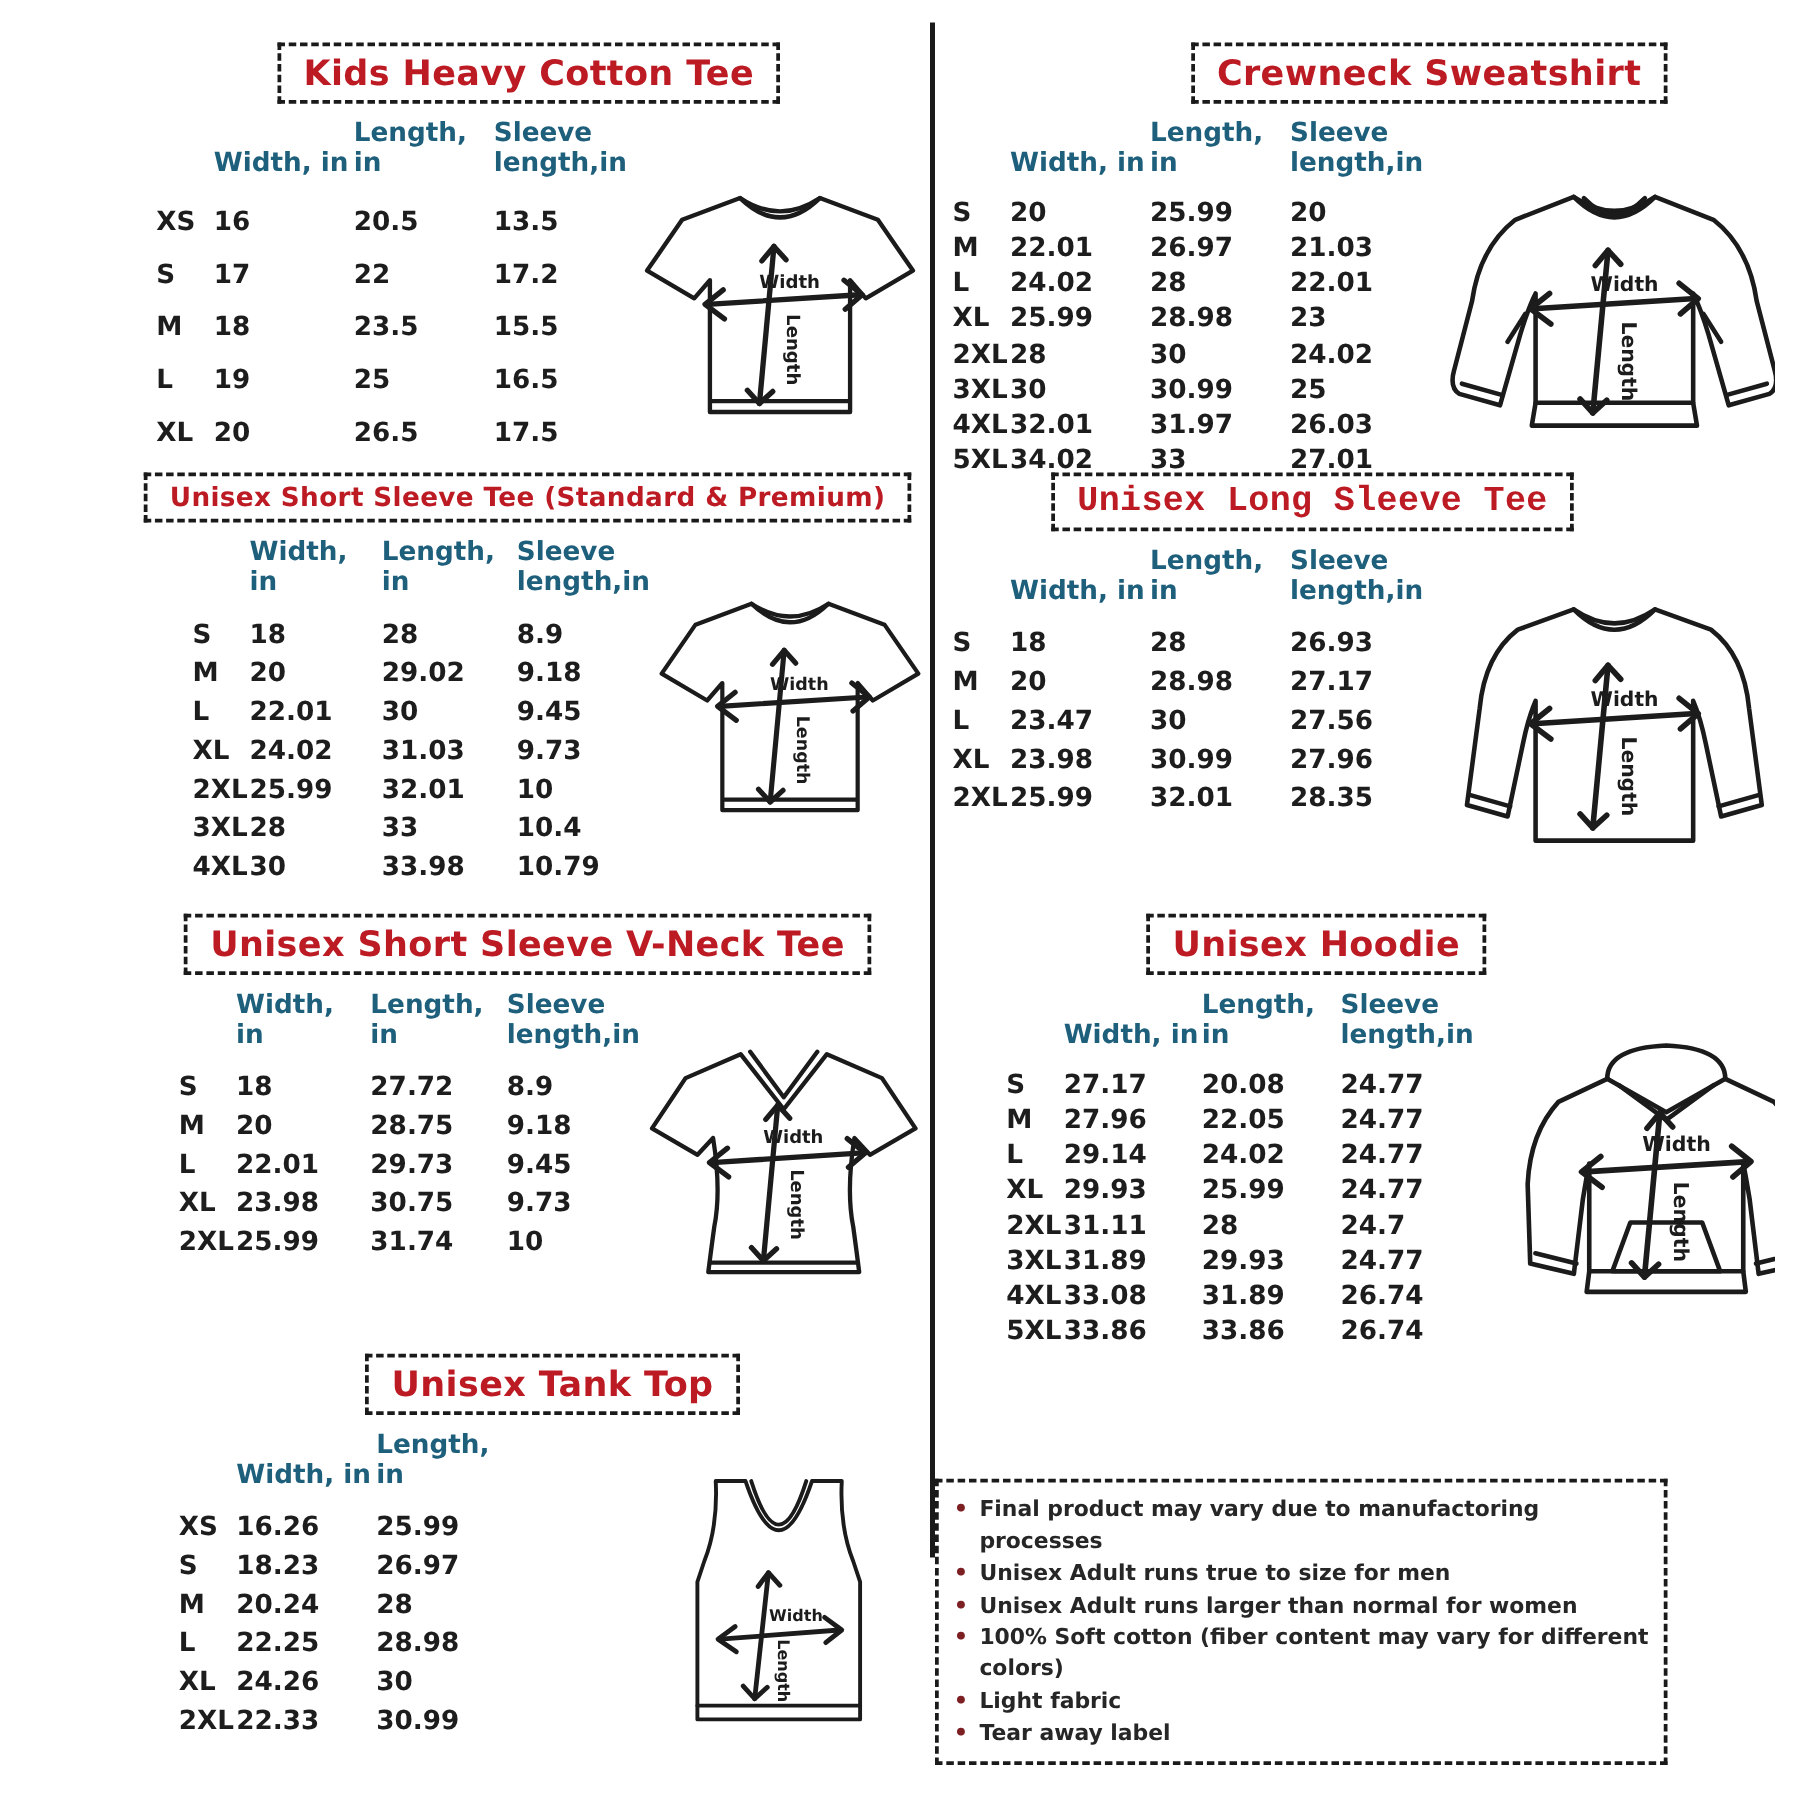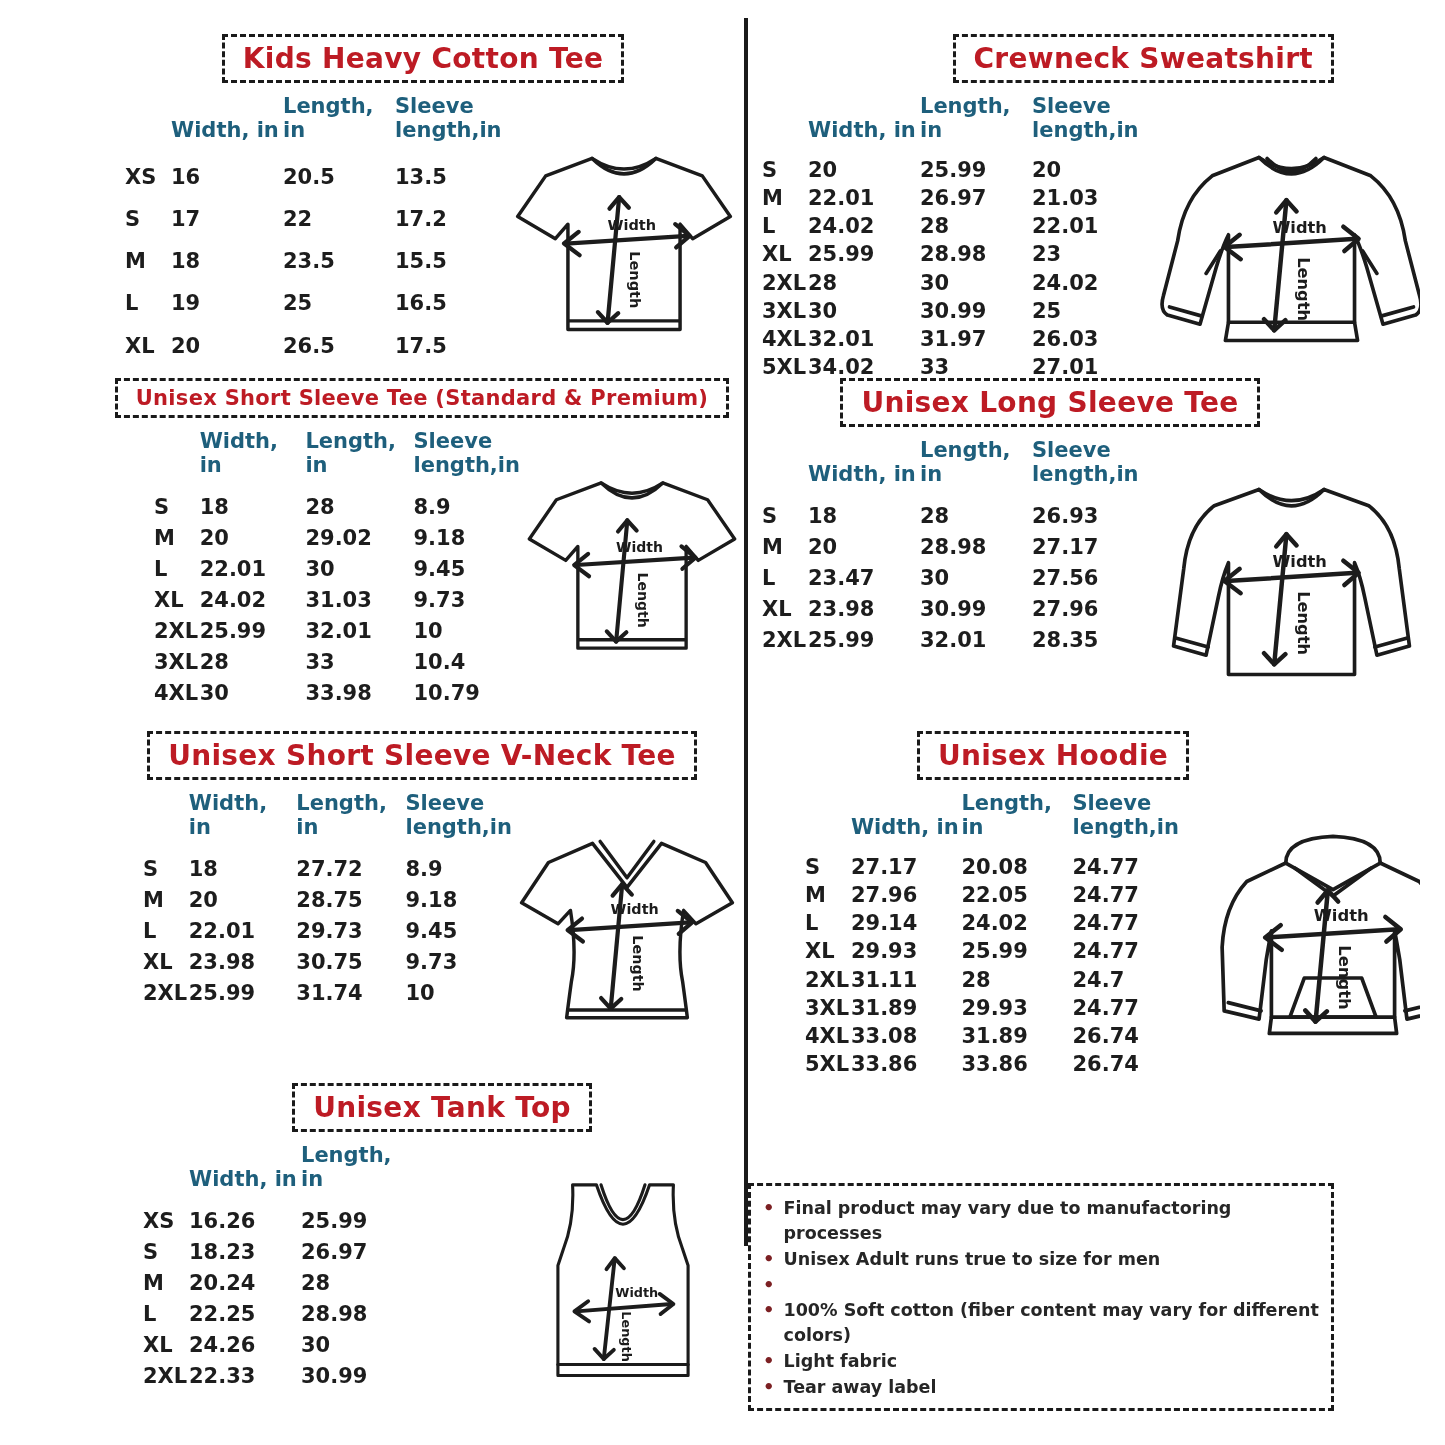--- a/index.html
+++ b/index.html
@@ -13,21 +13,21 @@
   #sec-kids{left:100px;top:34px;width:646px;}
   #sec-crew{left:756px;top:34px;width:688px;}
   #sec-ss  {left:98px; top:378px;width:648px;}
   #sec-ls  {left:756px;top:378px;width:688px;}
   #sec-vn  {left:98px; top:731px;width:648px;}
   #sec-hd  {left:756px;top:731px;width:688px;margin-left:43px;}
   #sec-tank{left:98px; top:1083px;width:648px;}
 
   .title-wrap{text-align:center;}
   #sec-crew .title-wrap{padding-right:110px;text-align:right;}
-  #sec-ls   .title-wrap{padding-right:100px;}
+  #sec-ls   .title-wrap{padding-right:100px;font-family:Liberation Mono, monospace;}
   #sec-hd   .title-wrap{padding-right:180px;}
   #sec-tank .title-wrap{padding-left:40px;}
   .title{
     display:inline-block;border:3px dashed var(--line,#1a1a1a);
     padding:5px 18px;color:var(--title_red,#bd1b24);
     font-size:28px;font-weight:bold;letter-spacing:.3px;white-space:nowrap;
   }
   #sec-ss .title{font-size:21px;}
 
   .content{display:flex;justify-content:space-between;align-items:flex-start;margin-top:4px;}
@@ -606,20 +606,21 @@
         <li>
           <span class="bullet">•</span>
           <span>Final product may vary due to manufactoring processes</span>
         </li>
         <li>
           <span class="bullet">•</span>
           <span>Unisex Adult runs true to size for men</span>
         </li>
         <li>
           <span class="bullet">•</span>
+          <span>Unisex Adult runs larger than normal for women</span>
         </li>
         <li>
           <span class="bullet">•</span>
           <span>100% Soft cotton (fiber content may vary for different colors)</span>
         </li>
         <li>
           <span class="bullet">•</span>
           <span>Light fabric</span>
         </li>
         <li>

